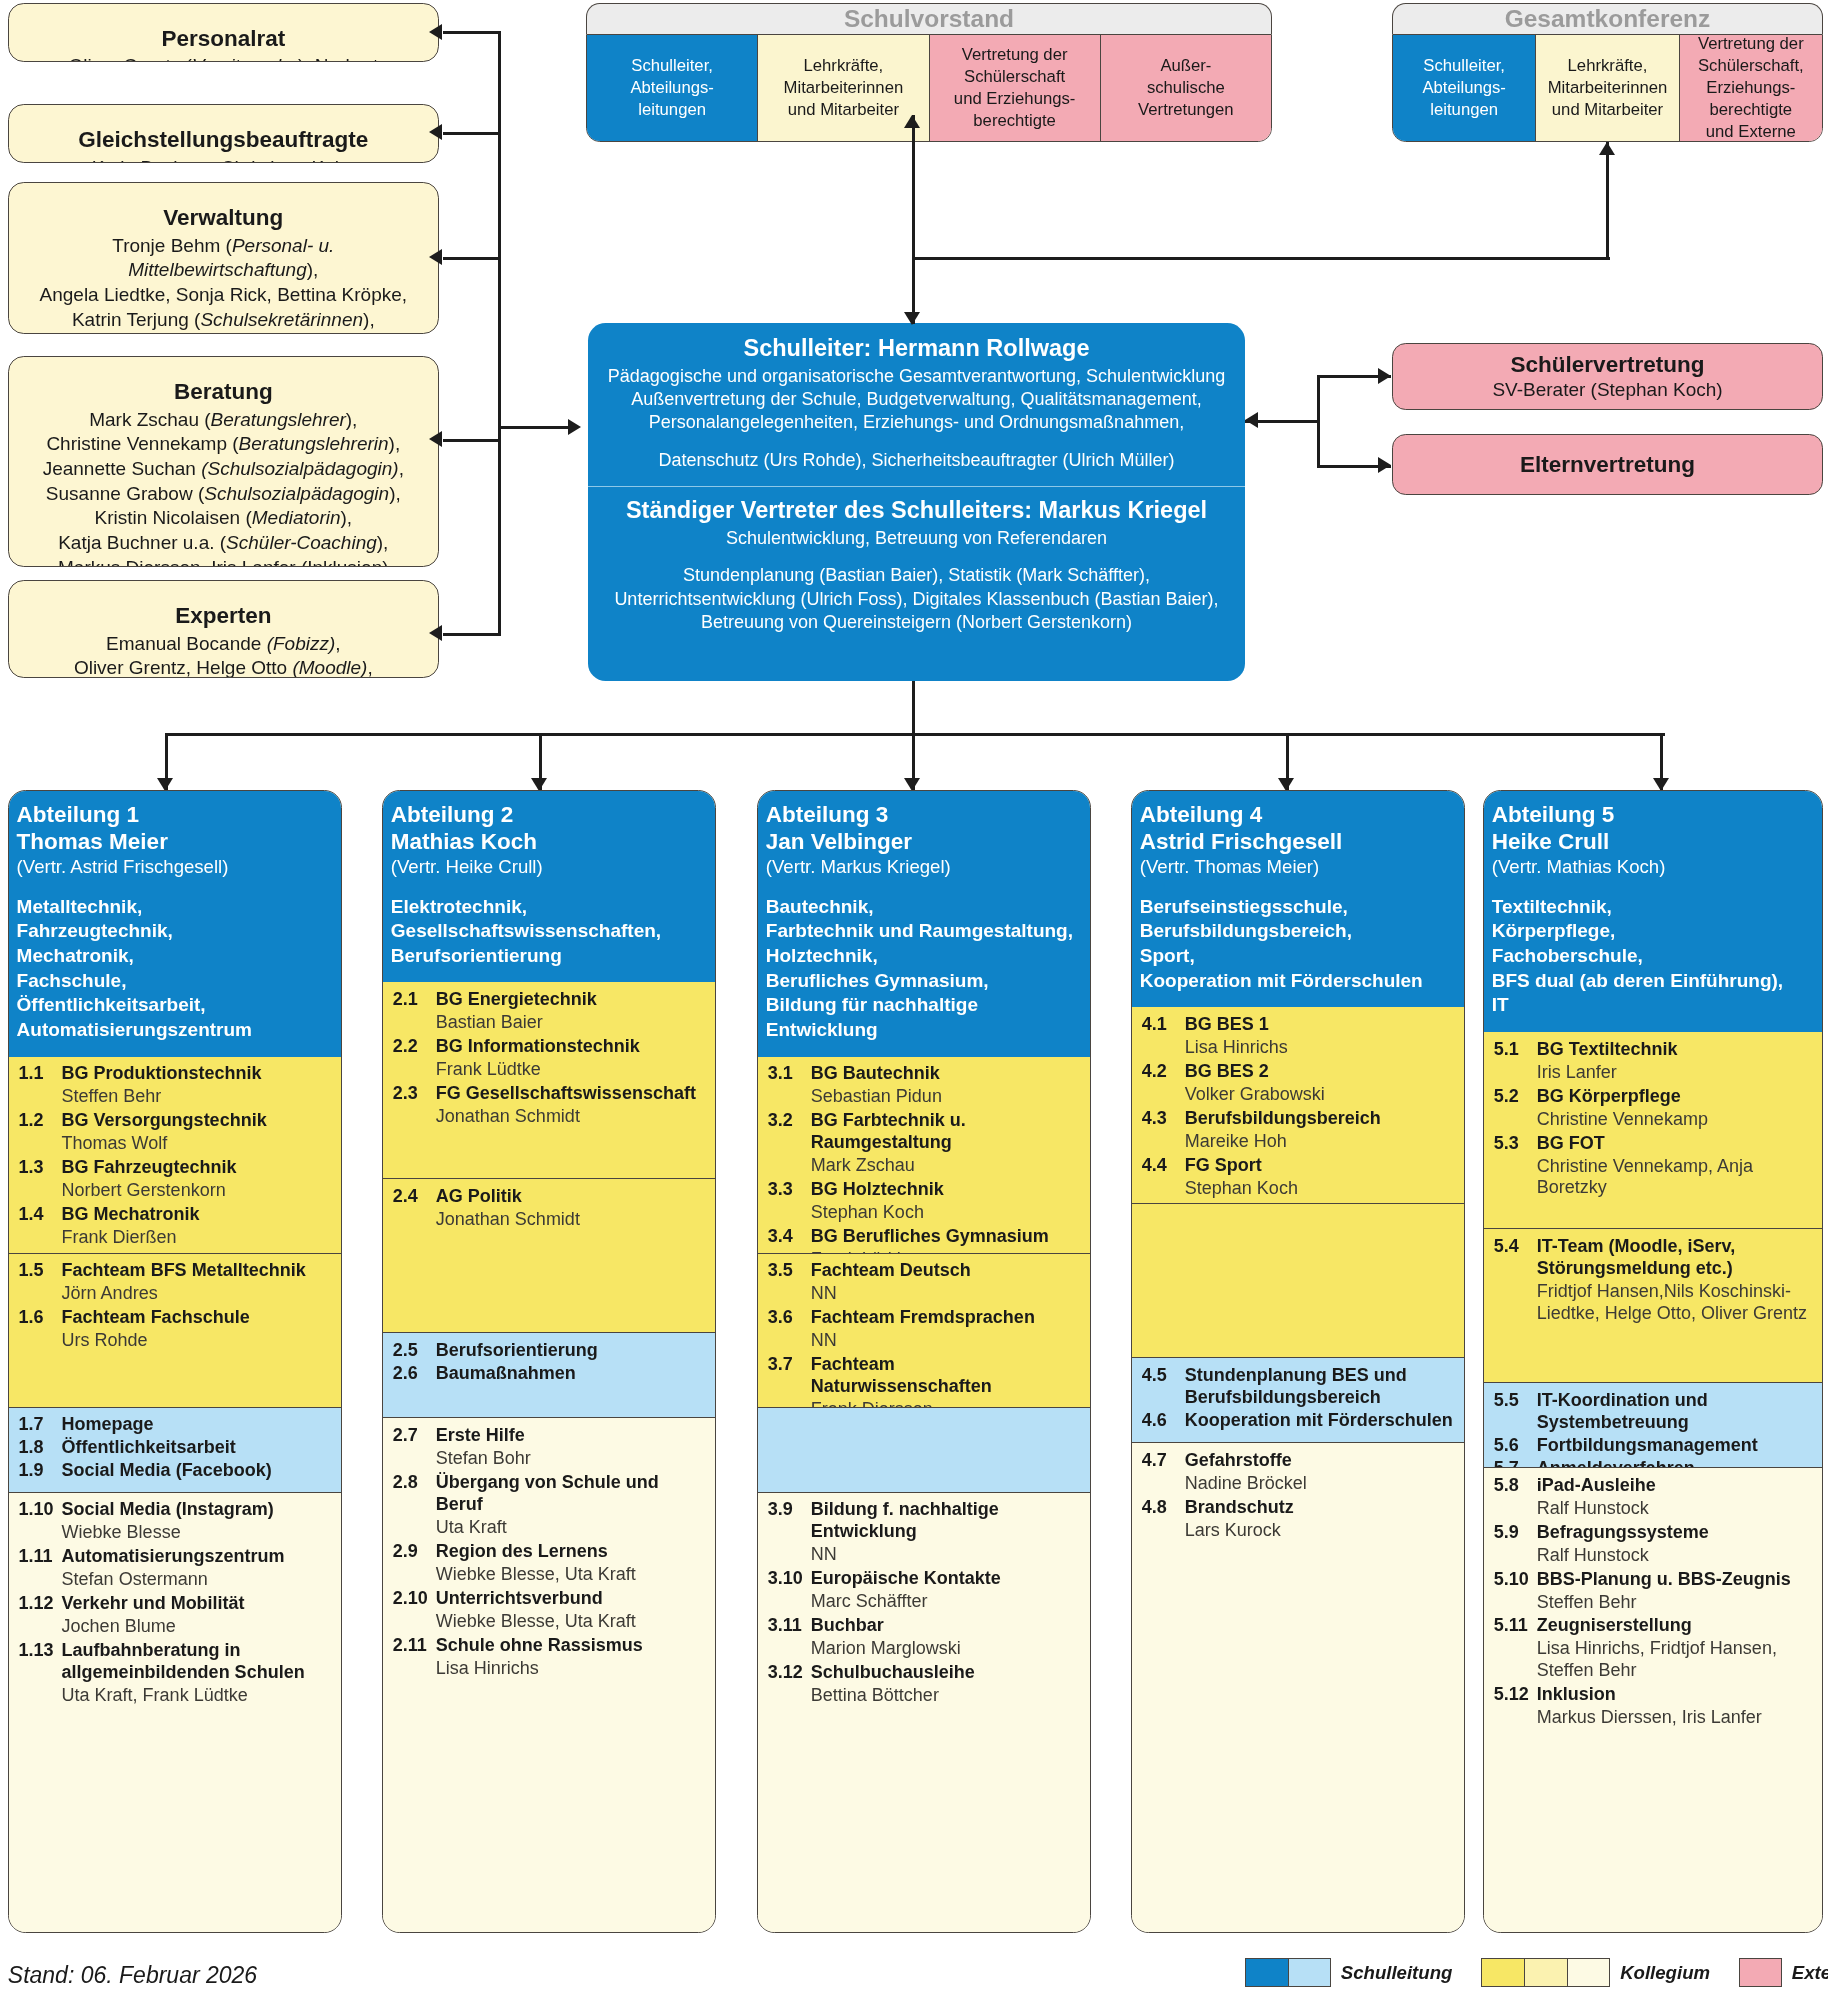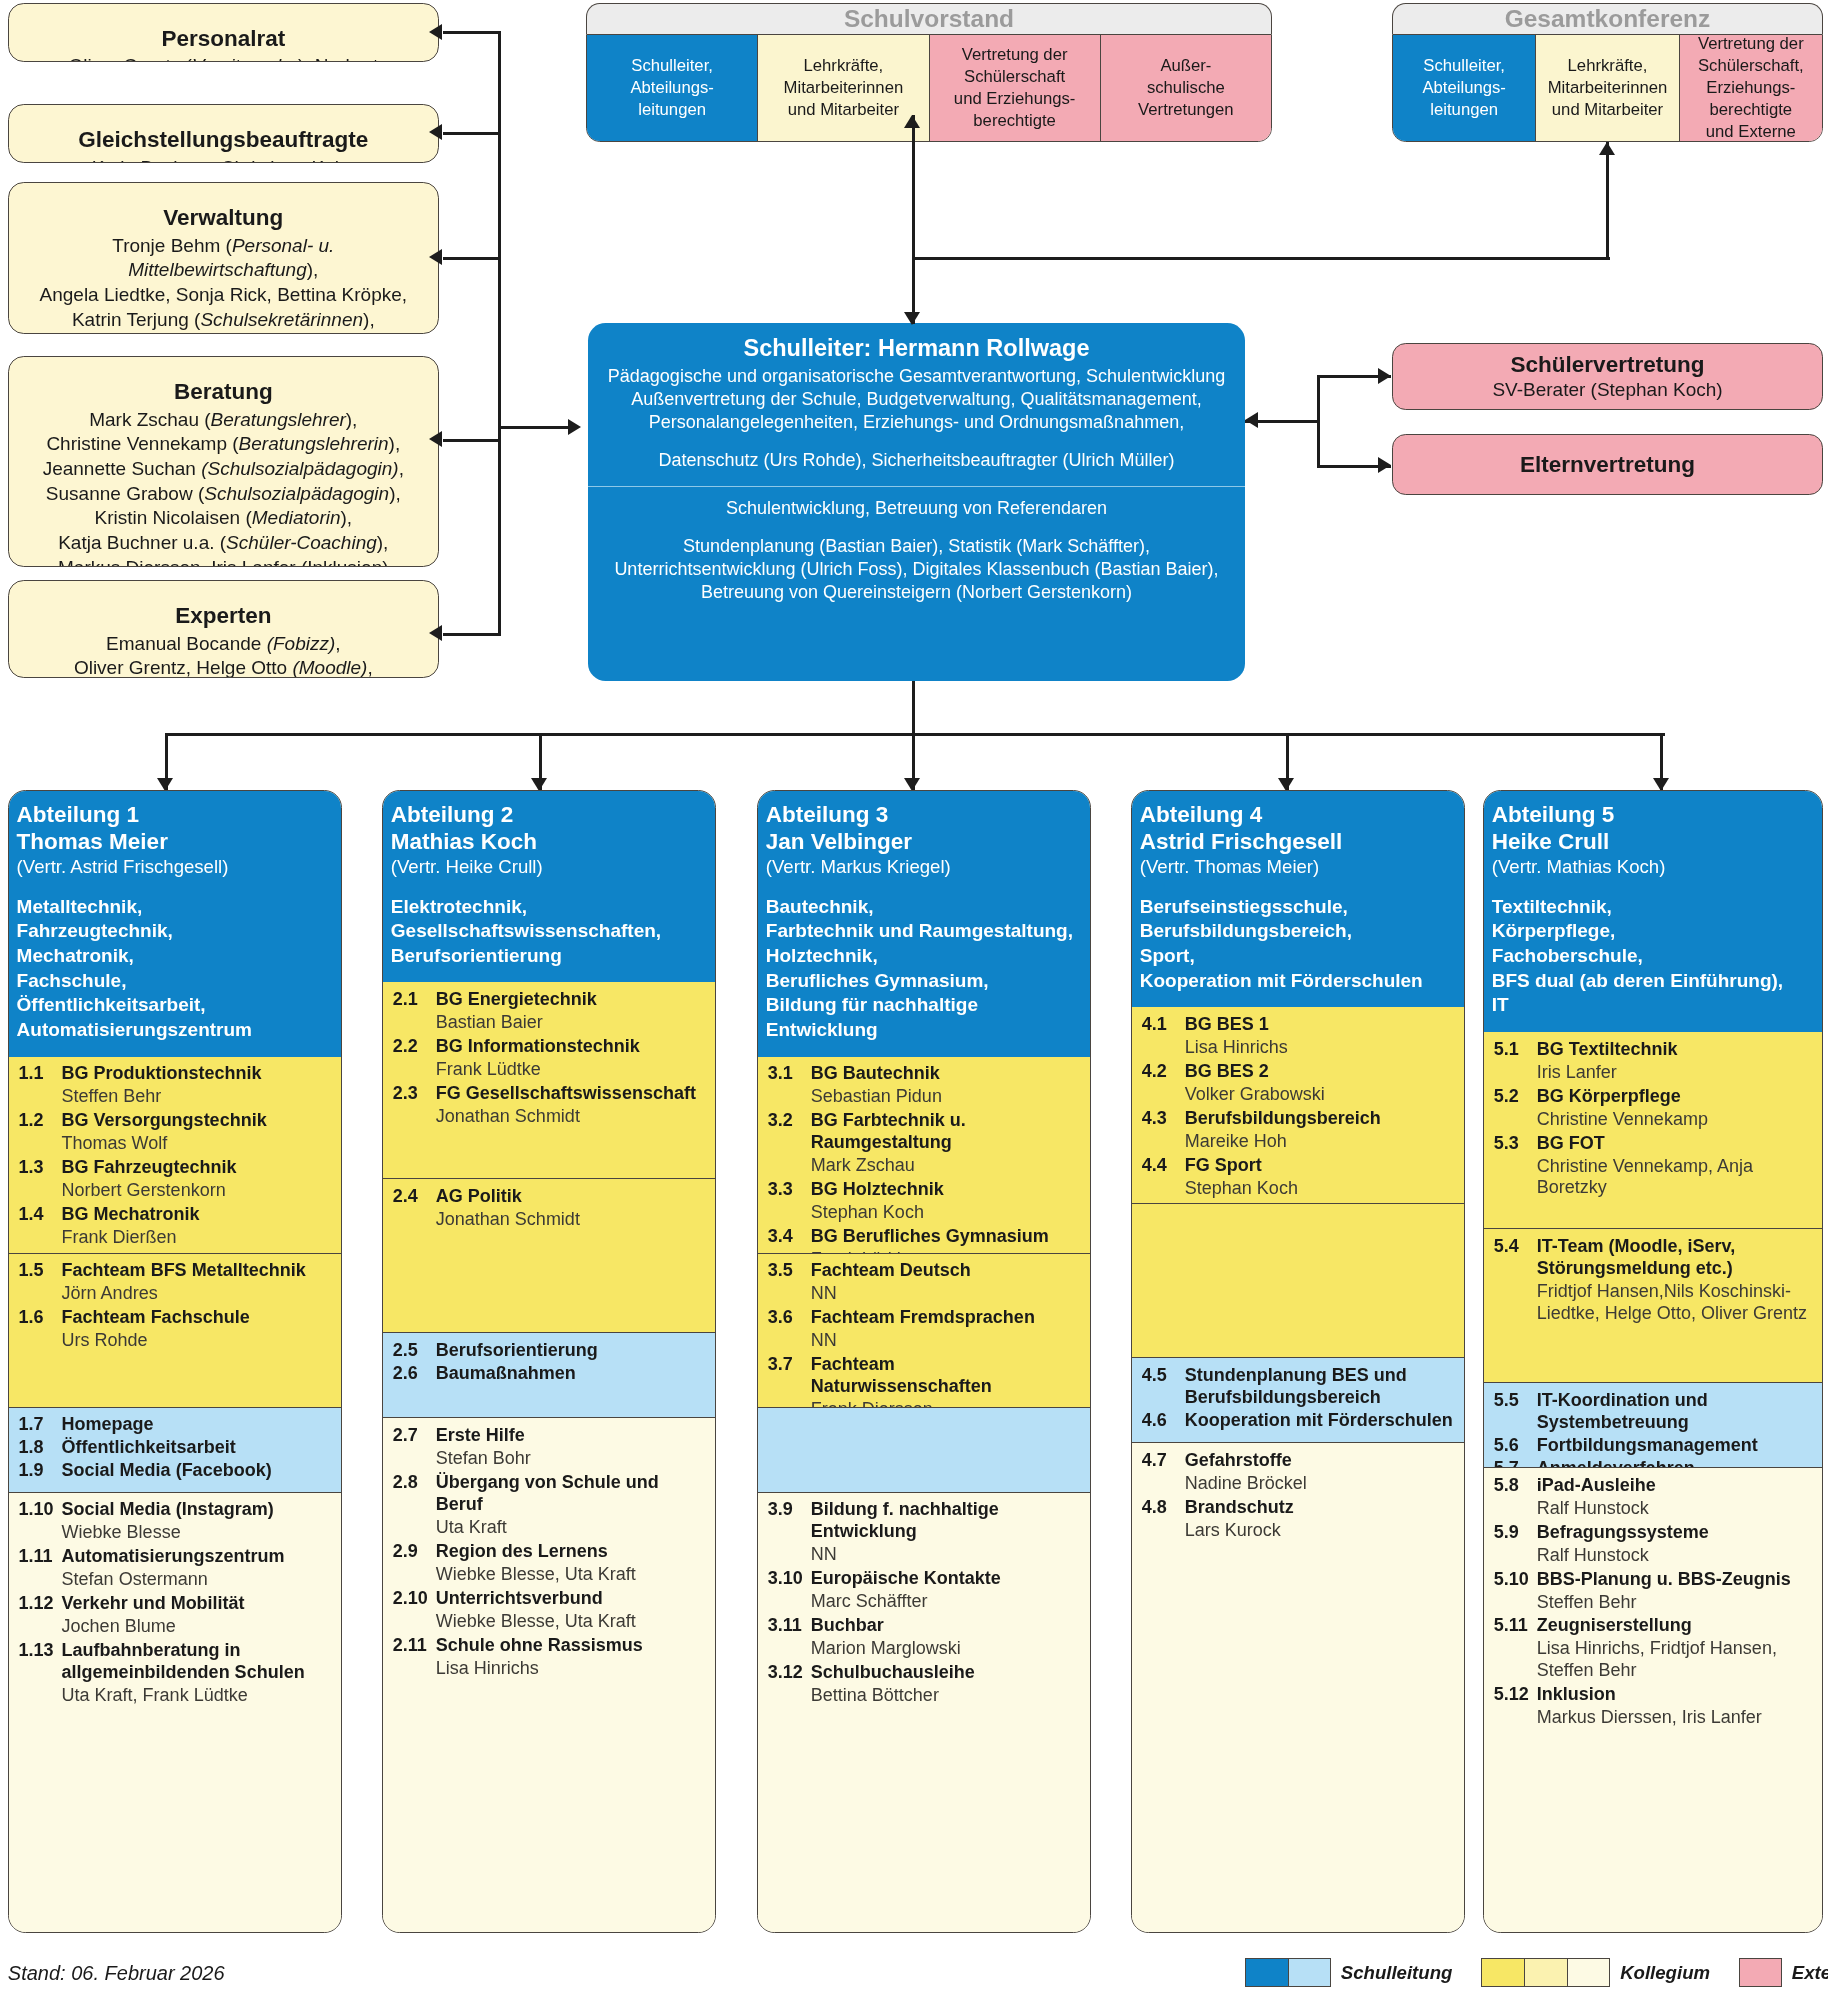--- a/index.html
+++ b/index.html
@@ -152,21 +152,21 @@
   .ln { position:absolute; background:#1d1d1d; }
   .arrow { position:absolute; width:0; height:0; }
   .ar-left  { border-top:8.8px solid transparent; border-bottom:8.8px solid transparent; border-right:13.7px solid #1d1d1d; }
   .ar-right { border-top:8.8px solid transparent; border-bottom:8.8px solid transparent; border-left:13.7px solid #1d1d1d; }
   .ar-up    { border-left:8.8px solid transparent; border-right:8.8px solid transparent; border-bottom:13.7px solid #1d1d1d; }
   .ar-down  { border-left:8.8px solid transparent; border-right:8.8px solid transparent; border-top:13.7px solid #1d1d1d; }
 
   
   #stand {
     position:absolute; left:7.8px; top:1962px;
-    font-size:20px; font-style:italic; color:#1a1a1a;
+    font-size:23px; font-style:italic; color:#1a1a1a;
   }
   #legend { position:absolute; left:1245px; top:1958px; display:flex; align-items:center; gap:29px;}
   #legend .grp { display:flex; align-items:center; }
   #legend .sw { width:43px; height:29px; border:1.2px solid #4a4540; border-right:none; }
   #legend .sw:last-of-type { border-right:1.2px solid #4a4540; }
   #legend .lbl { font-style:italic; font-weight:bold; font-size:18.6px; margin-left:9.8px;}
 </style>
 </head>
 <body>
 
@@ -217,20 +217,21 @@
   </div>
 
   <div id="principal" style="left:588px; top:323px; width:657px; height:358px;">
     <div class="p-top">
       <h2>Schulleiter: Hermann Rollwage</h2>
       <p>Pädagogische und organisatorische Gesamtverantwortung, Schulentwicklung<br>Außenvertretung der Schule, Budgetverwaltung, Qualitätsmanagement,<br>Personalangelegenheiten, Erziehungs- und Ordnungsmaßnahmen,</p>
       <div class="gap"></div>
       <p>Datenschutz (Urs Rohde), Sicherheitsbeauftragter (Ulrich Müller)</p>
     </div>
     <div class="p-bot">
+      <h2>Ständiger Vertreter des Schulleiters: Markus Kriegel</h2>
       <p>Schulentwicklung, Betreuung von Referendaren</p>
       <div class="gap"></div>
       <p>Stundenplanung (Bastian Baier), Statistik (Mark Schäffter),<br>Unterrichtsentwicklung (Ulrich Foss), Digitales Klassenbuch (Bastian Baier),<br>Betreuung von Quereinsteigern (Norbert Gerstenkorn)</p>
     </div>
   </div>
 
   <div class="pinkbox" style="left:1392px; top:434px; width:431px; height:61px; display:flex; align-items:center; justify-content:center;">
     <div class="ttl" style="padding:0;">Elternvertretung</div>
   </div>
   <div class="pinkbox" style="left:1392px; top:343px; width:431px; height:67px;">

